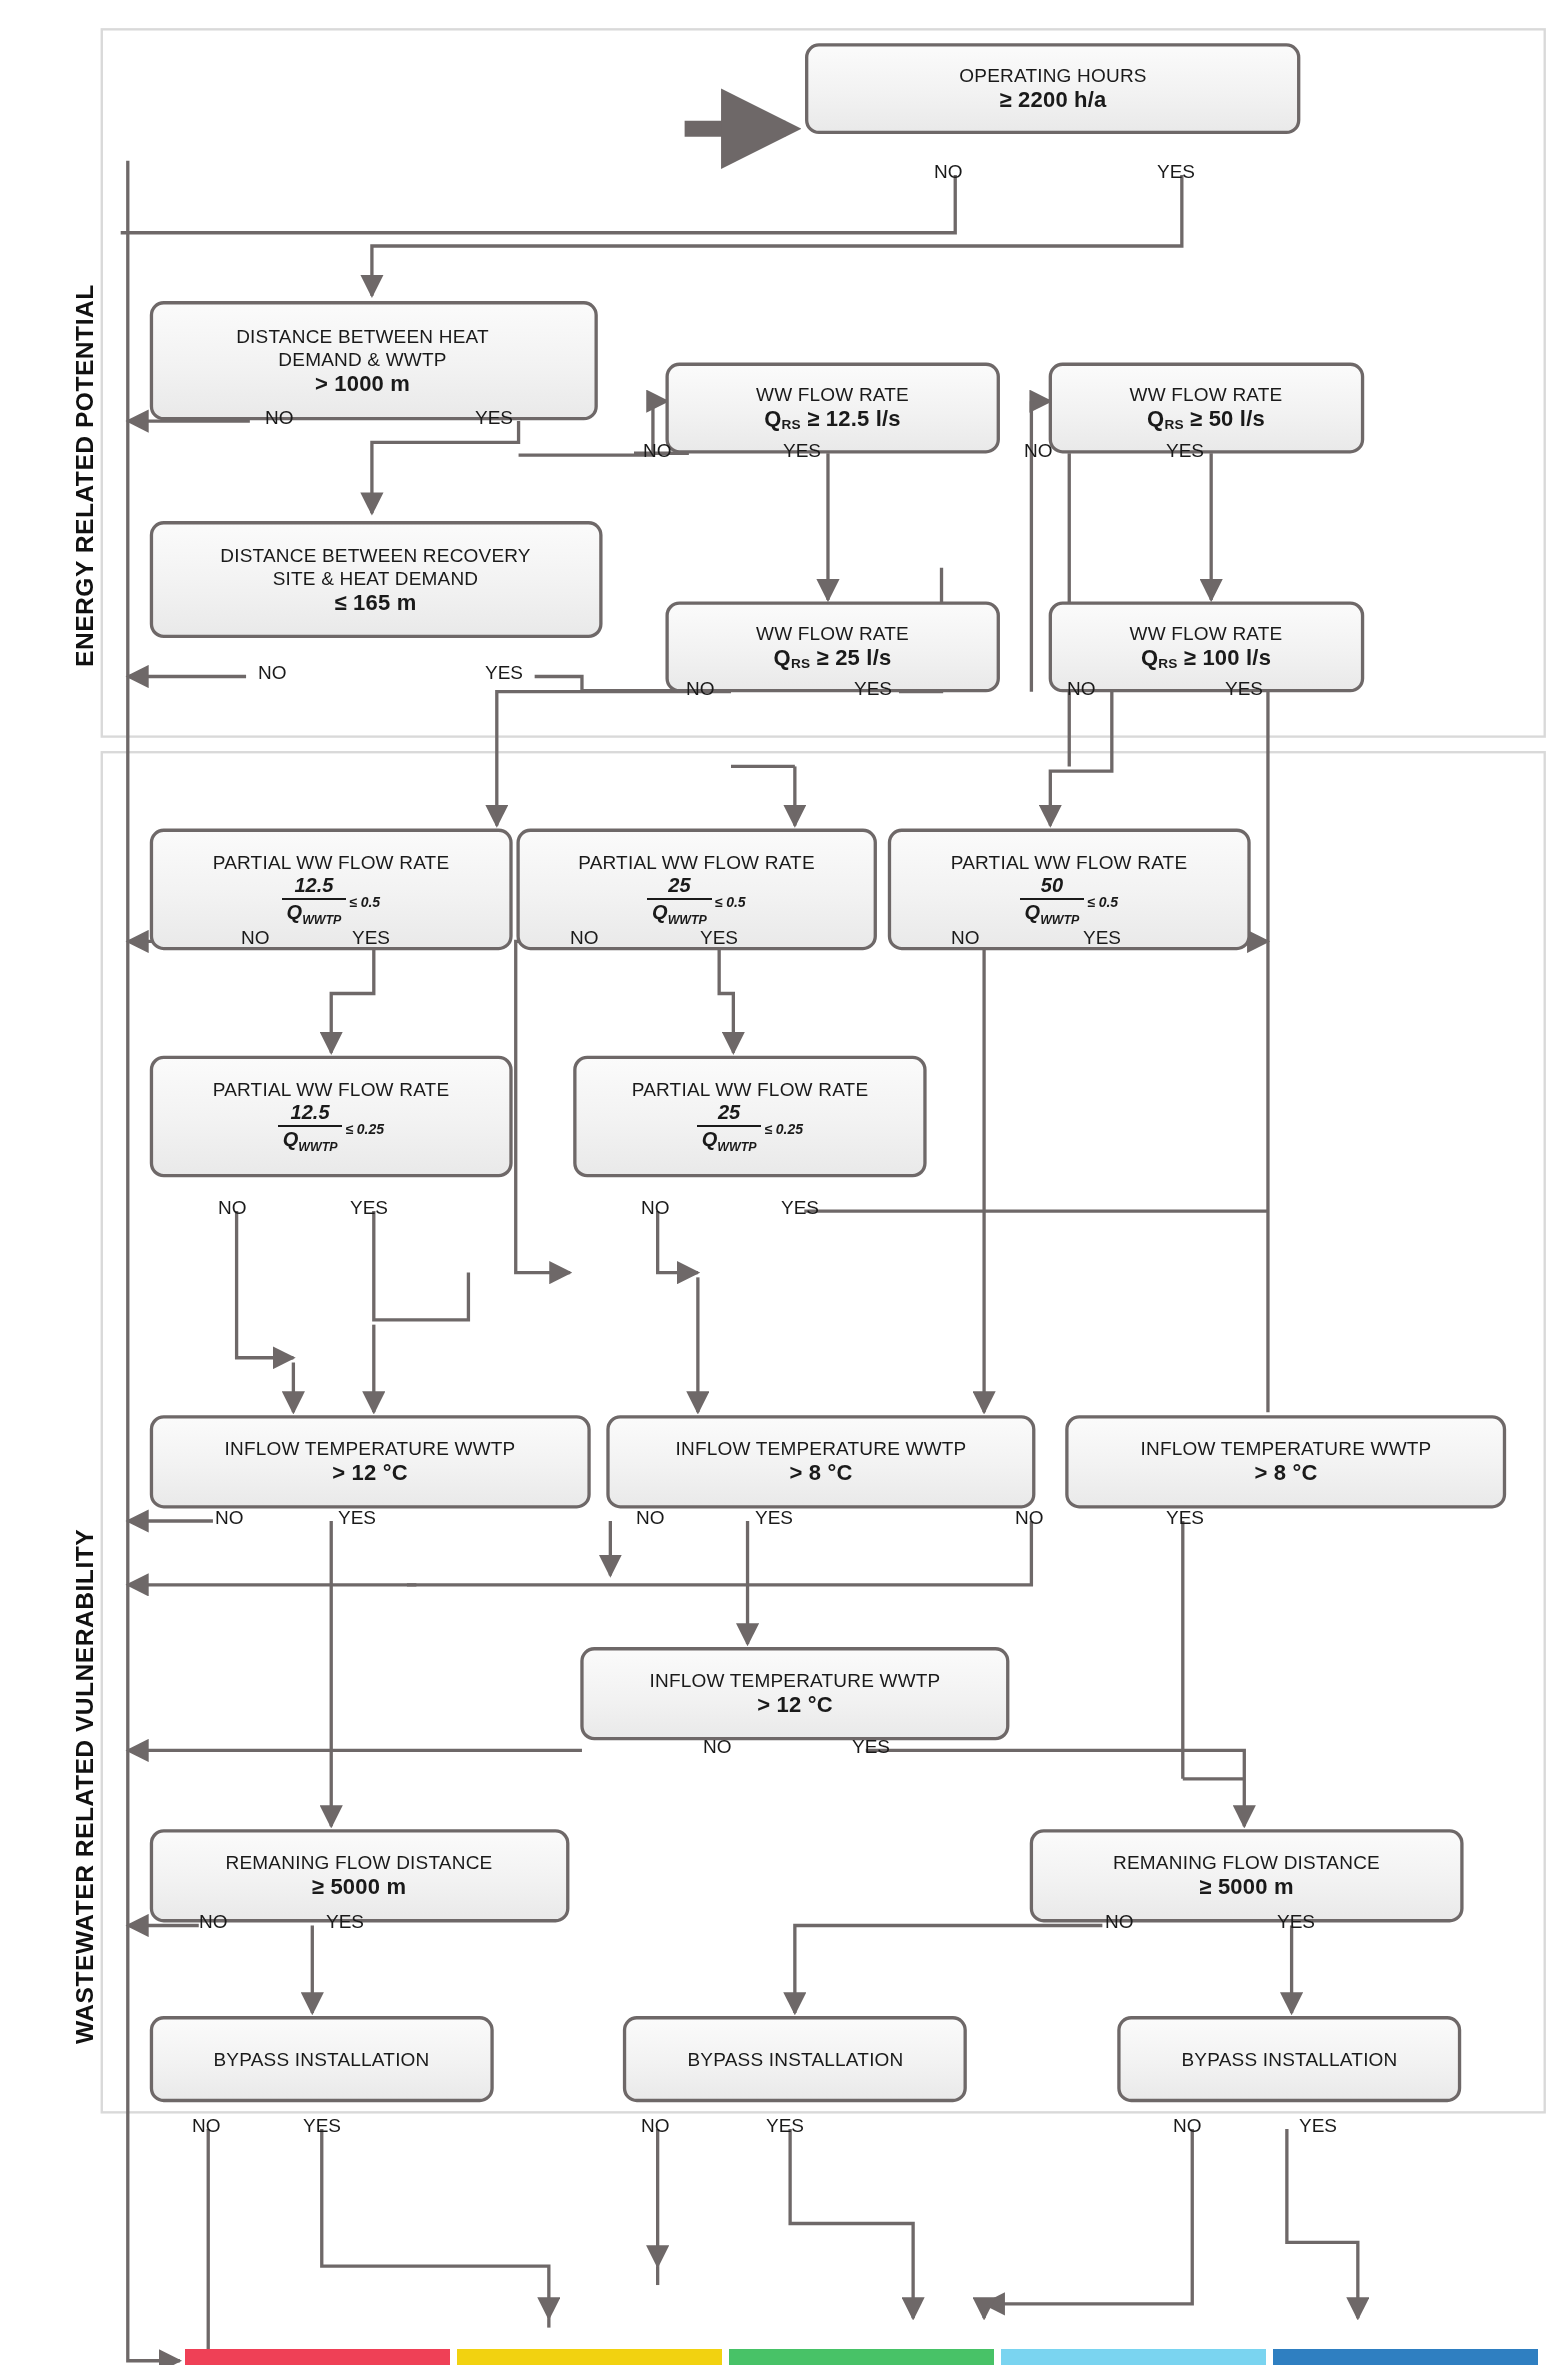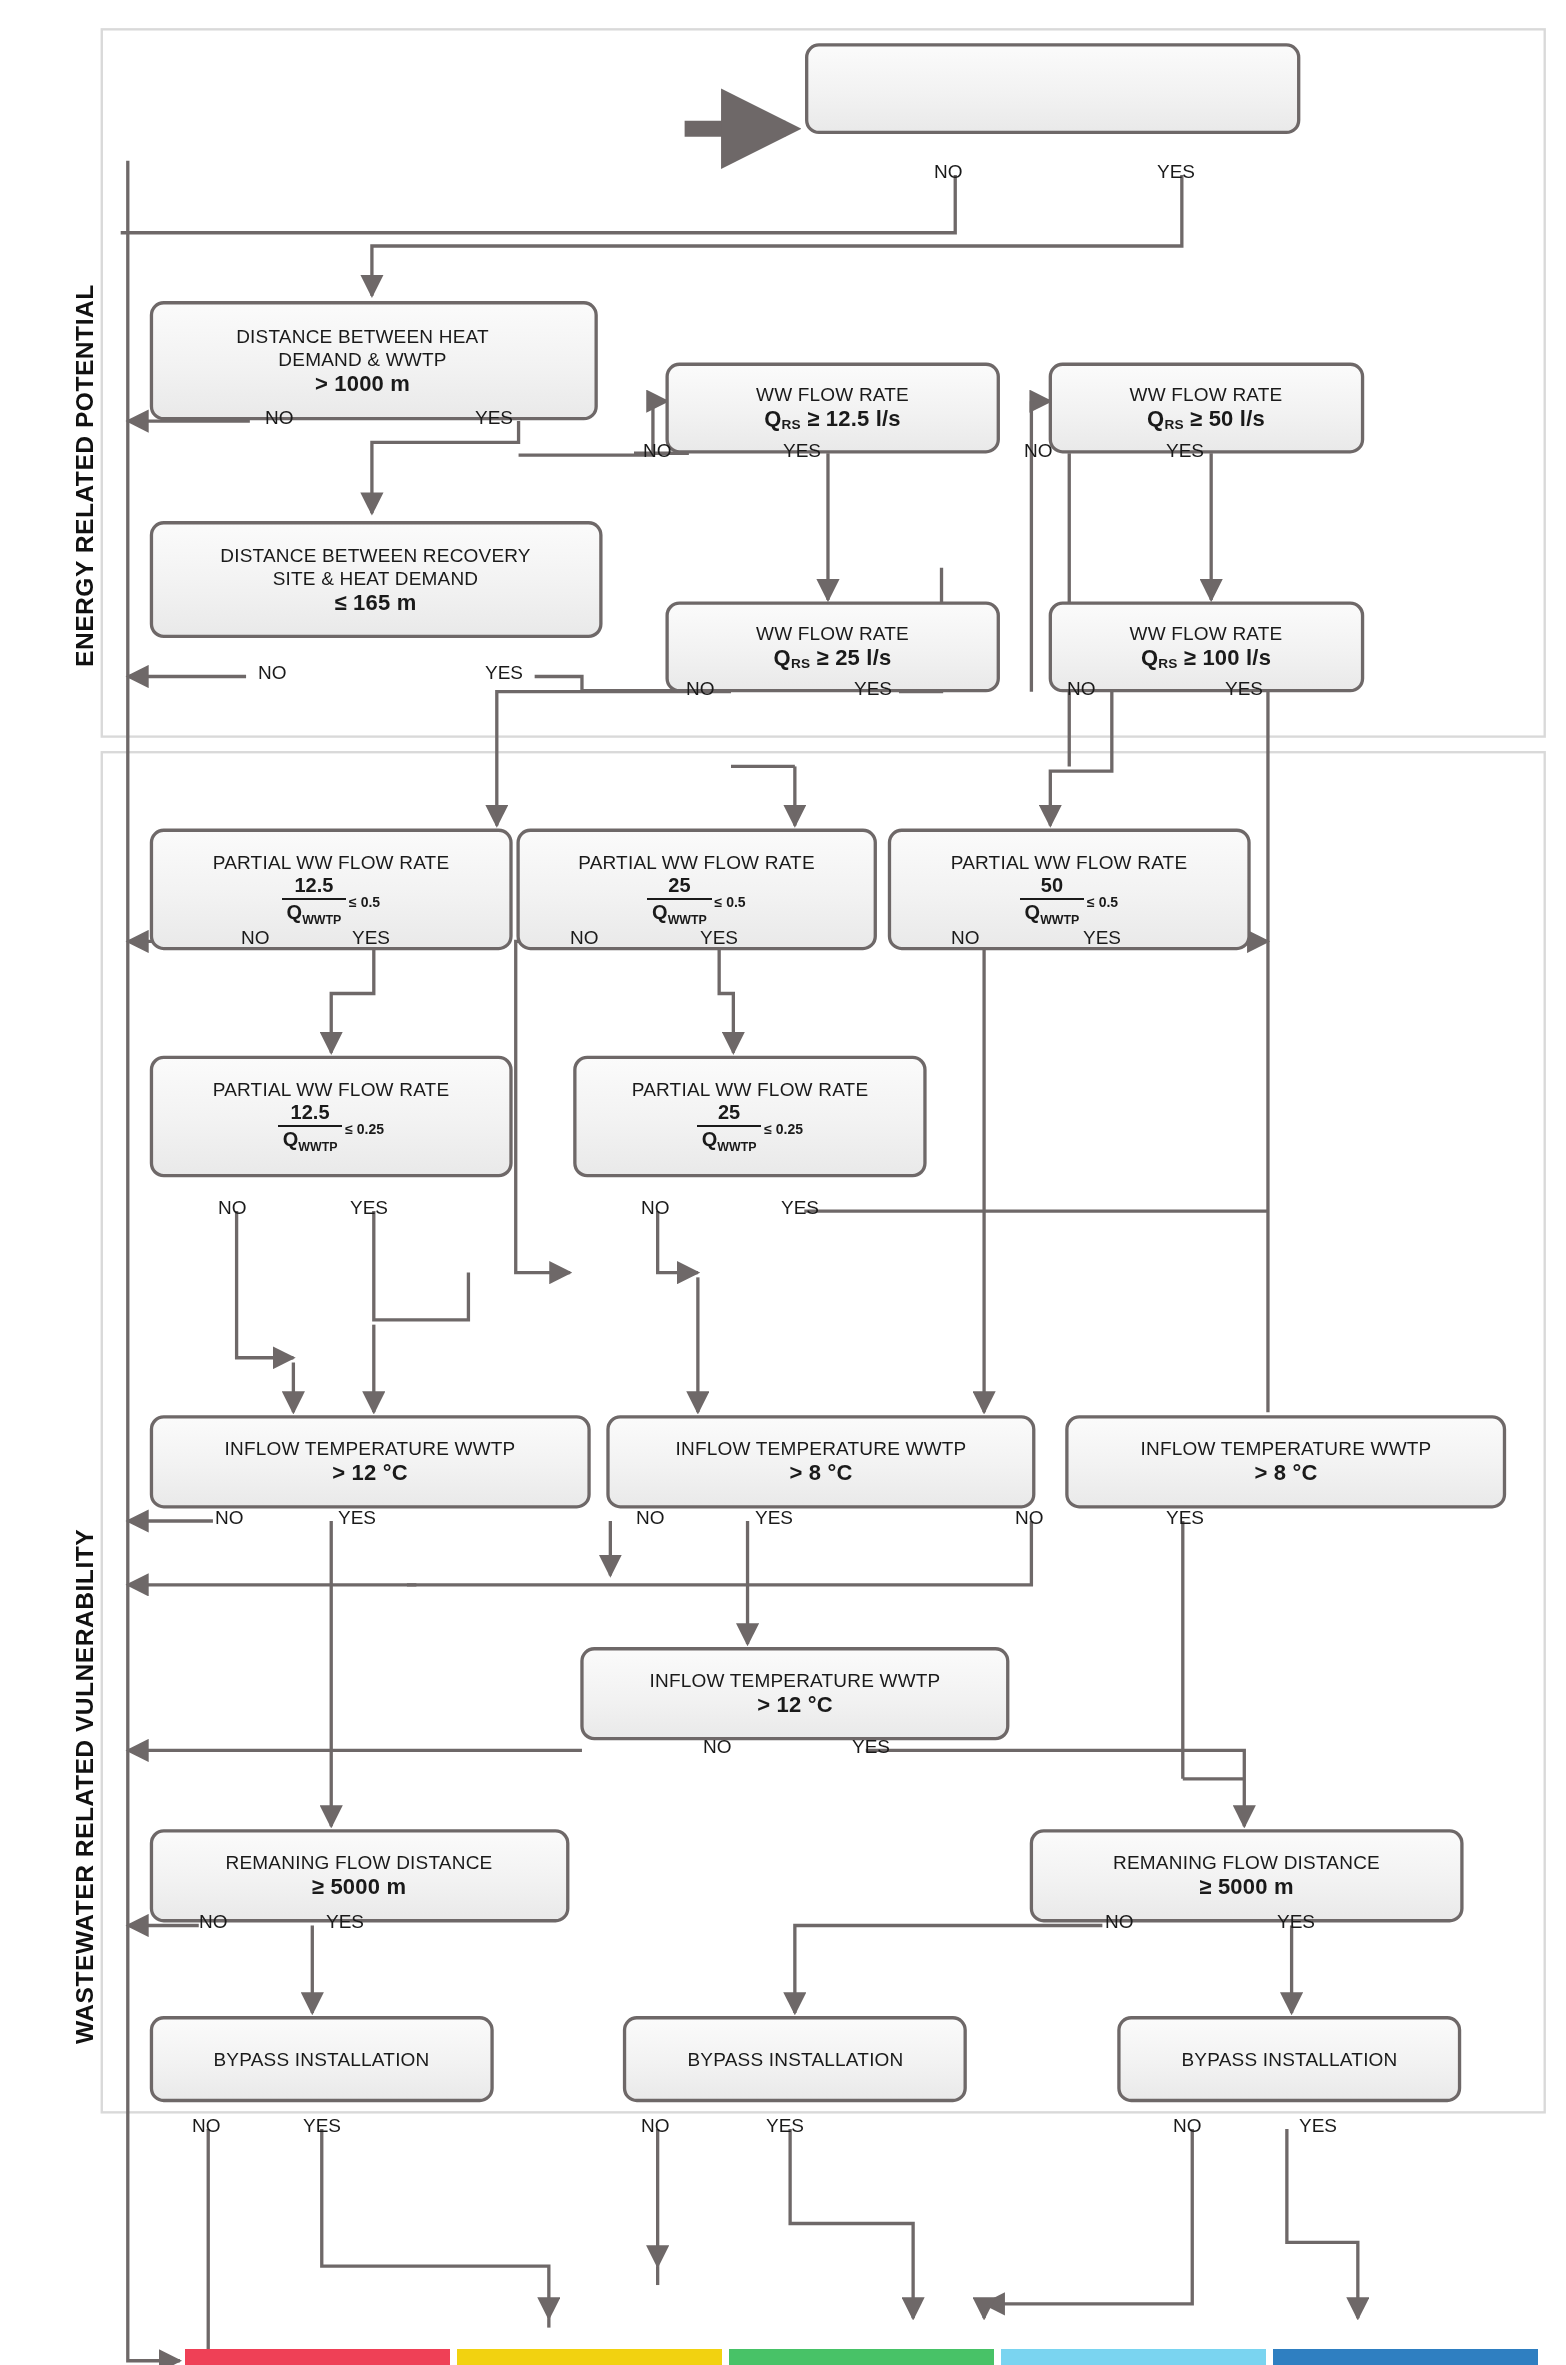--- a/index.html
+++ b/index.html
@@ -20,21 +20,21 @@
     display:flex;
     flex-direction:column;
     align-items:center;
     justify-content:center;
     text-align:center;
     color:#1a1a1a;
     pointer-events:none;
   }
   .t1{font-size:19px;font-weight:400;letter-spacing:0.2px;line-height:1.22;}
   .t2{font-size:22px;font-weight:bold;letter-spacing:0.2px;line-height:1.2;}
-  .frac-wrap{display:flex;align-items:center;justify-content:center;gap:3px;margin-top:0.9px;}
+  .frac-wrap{display:flex;align-items:center;justify-content:center;gap:3px;margin-top:0.9px;font-style:italic;}
   .frac{display:flex;flex-direction:column;align-items:center;font-weight:bold;font-size:20px;line-height:1.05;}
   .frac .num{padding:0 6.6px;}
   .frac .bar{height:2.4px;background:#1a1a1a;width:100%;min-width:57px;margin:1.4px 0;}
   .frac .den{padding:0 4.7px;}
   .frac .den sub{font-size:0.62em;}
   .fcmp{font-weight:bold;font-size:14px;align-self:center;padding-top:2.8px;}
   .sub{font-size:0.62em;vertical-align:-0.25em;font-weight:bold;}
   .yn{
     position:absolute;
     font-size:19px;
@@ -218,20 +218,24 @@
       <rect x="320" y="4265" width="720" height="175" rx="26"></rect>
       <rect x="1320" y="4265" width="720" height="175" rx="26"></rect>
       <rect x="2365" y="4265" width="720" height="175" rx="26"></rect>
     </g>
   </svg>
 
   <div class="vlabel" style="left:71px;top:667px;font-size:24.6px;">ENERGY RELATED POTENTIAL</div>
   <div class="vlabel" style="left:71px;top:2044px;font-size:24.6px;">WASTEWATER RELATED VULNERABILITY</div>
 
 
+  <div class="boxtxt" style="left:807px;top:45px;width:492px;height:88px;">
+    <span class="t1">OPERATING HOURS</span>
+    <span class="t2">≥ 2200 h/a</span>
+  </div>
 
   <div class="boxtxt" style="left:140px;top:303px;width:445px;height:116px;">
     <span class="t1">DISTANCE BETWEEN HEAT</span>
     <span class="t1">DEMAND &amp; WWTP</span>
     <span class="t2">&gt; 1000 m</span>
   </div>
 
   <div class="boxtxt" style="left:667px;top:364px;width:331px;height:88px;">
     <span class="t1">WW FLOW RATE</span>
     <span class="t2"><b>Q</b><span class="sub">RS</span> <span>≥ 12.5 l/s</span></span>

